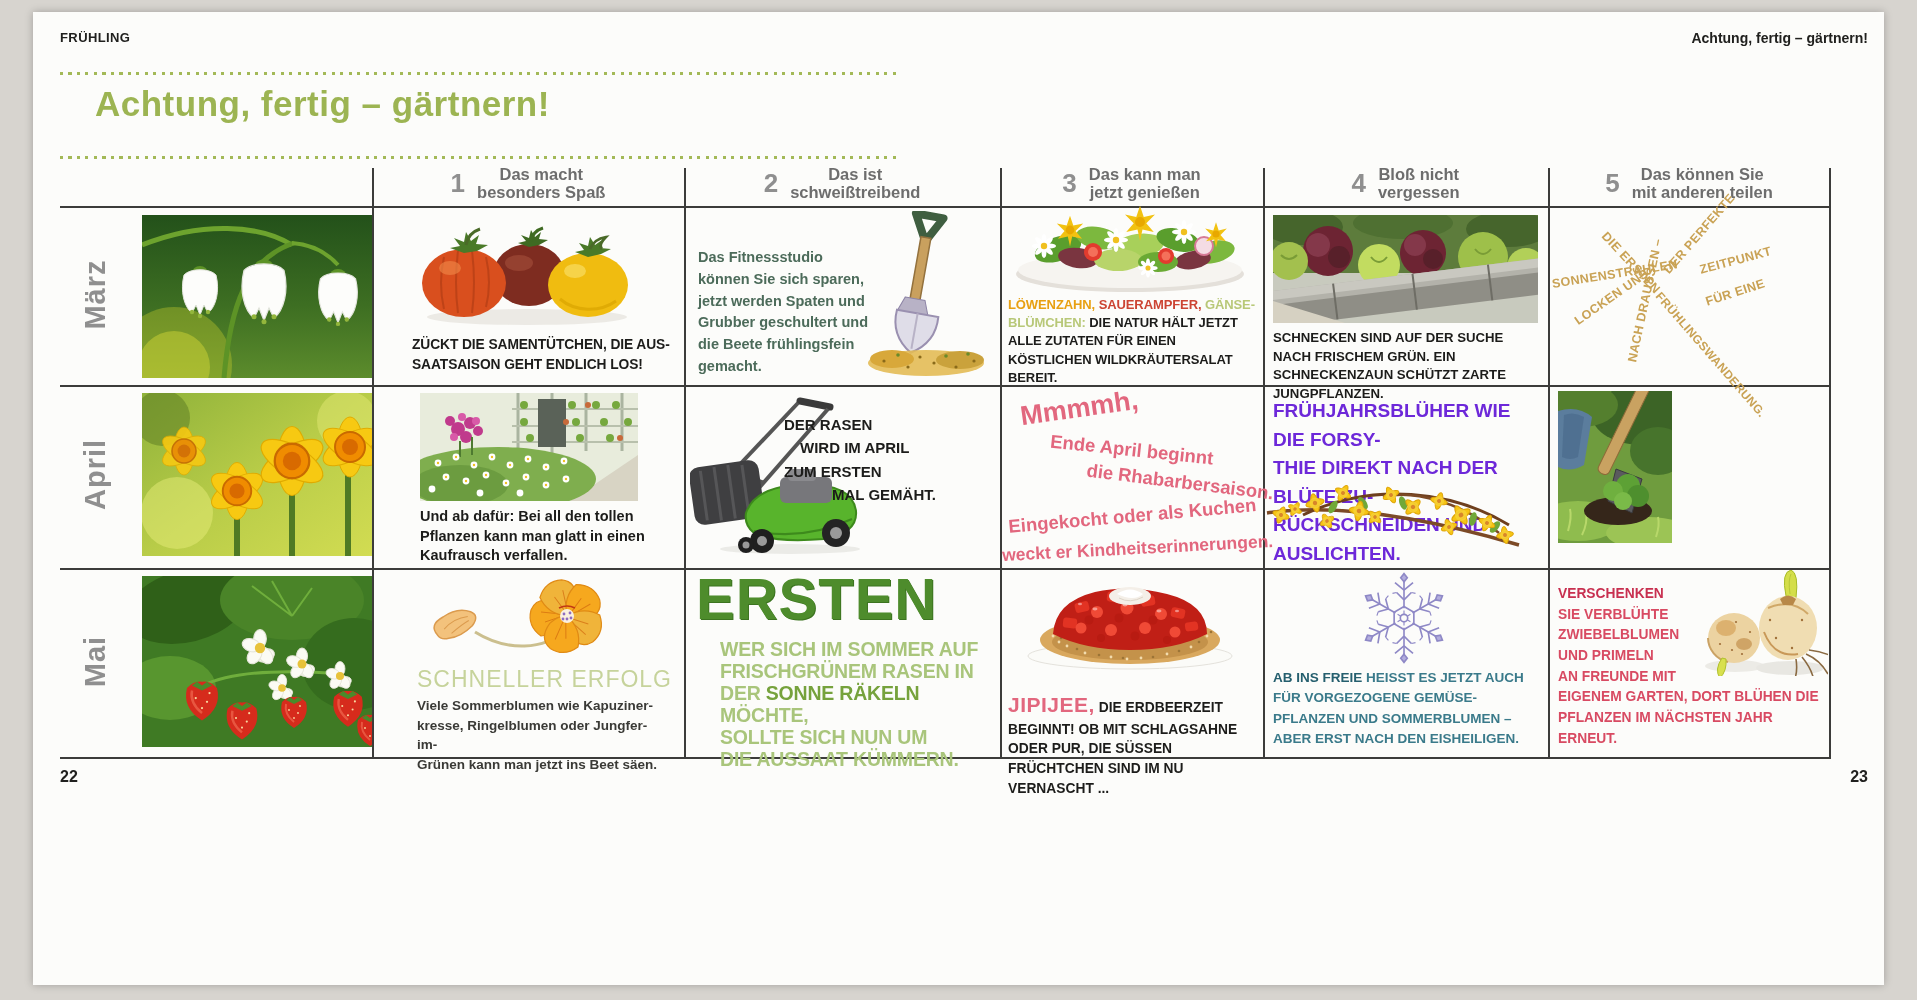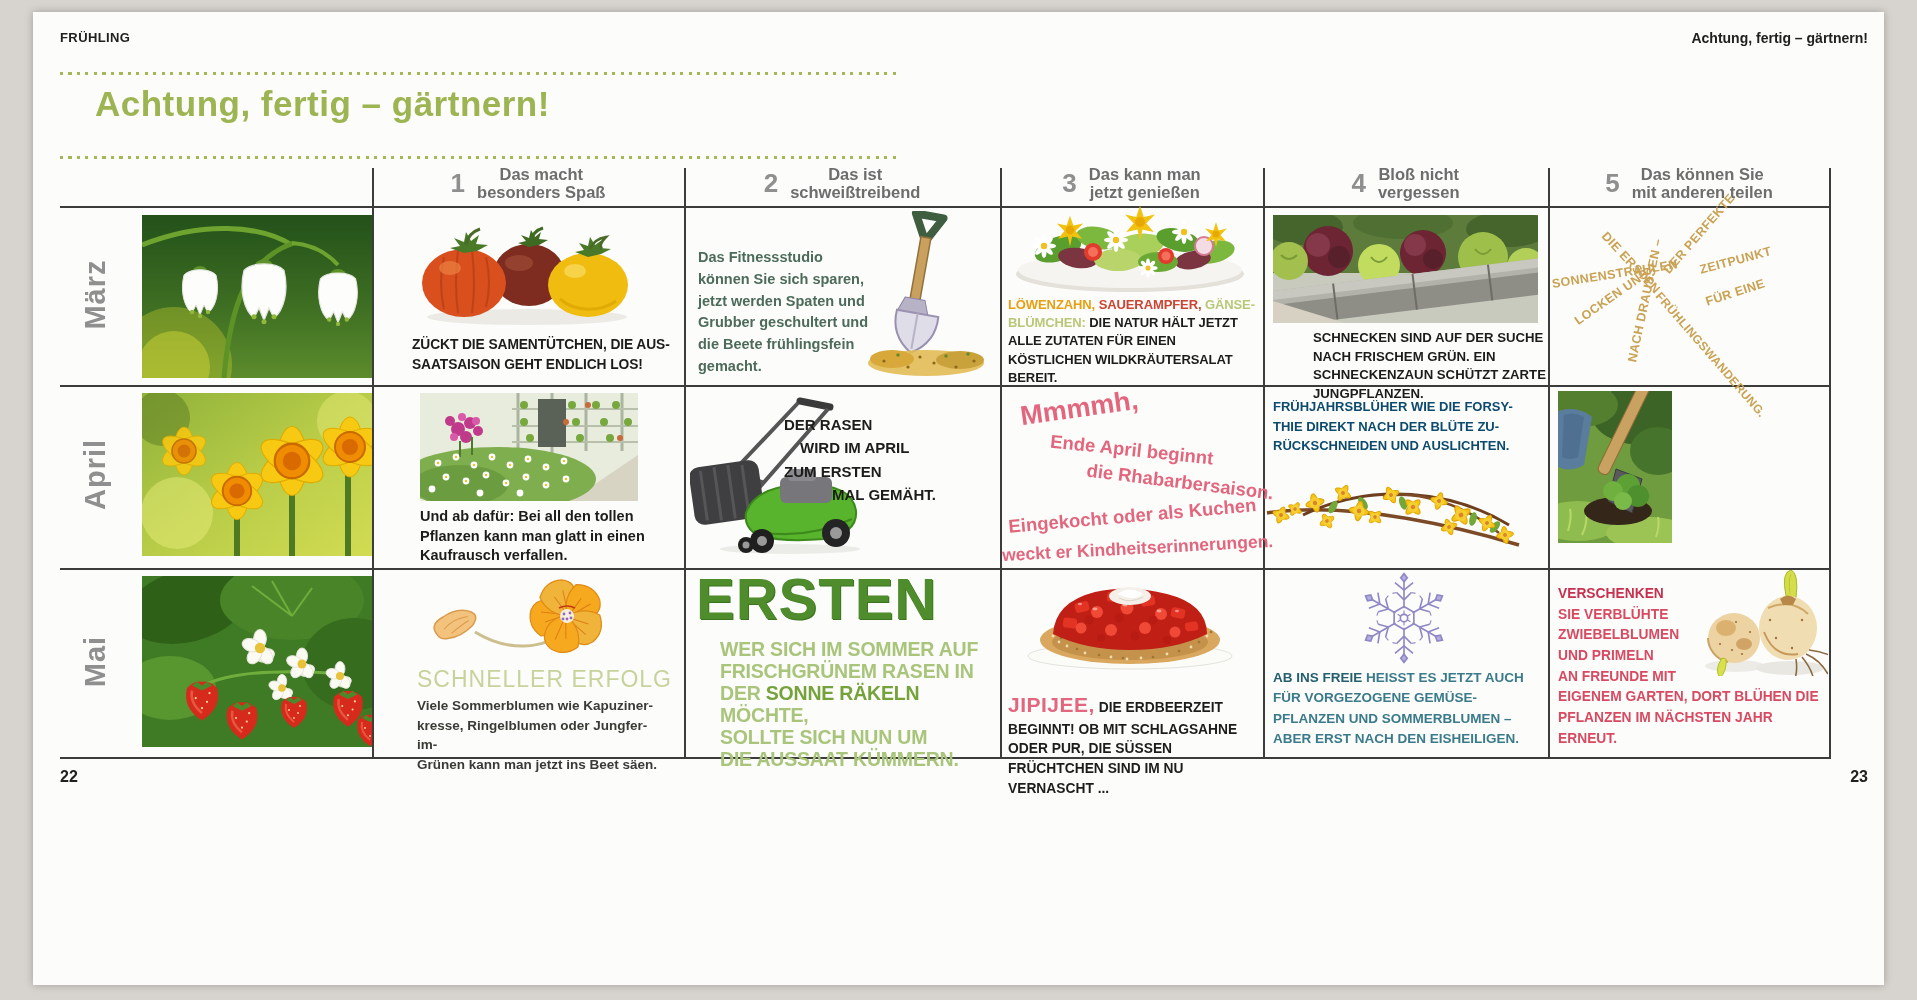--- a/index.html
+++ b/index.html
@@ -48,21 +48,21 @@
   .c-y3{left:1000px;top:568px;width:263px;height:189px}
   .c-y4{left:1263px;top:568px;width:285px;height:189px}
   .c-y5{left:1548px;top:568px;width:282px;height:189px}
   .abs{position:absolute;}
 
   .caps-dark{font-size:13.8px;font-weight:bold;color:#1c1c1a;line-height:1.45;letter-spacing:-.1px;}
   .tom-cap{left:40px;top:128px;width:260px;}
   .teal{left:14px;top:40px;width:172px;font-size:14.5px;font-weight:bold;color:#4c6b5a;line-height:1.5;}
   .salad-cap{left:8px;top:106px;width:252px;font-size:13px;font-weight:bold;line-height:1.4;color:#1c1c1a;letter-spacing:-.1px;}
   .hl-or{color:#e8a012}.hl-rd{color:#cc4433}.hl-lg{color:#b8c878}
-  .snail-cap{left:10px;top:122px;width:268px;font-size:13.2px;font-weight:bold;line-height:1.42;color:#1c1c1a;margin-left:40px;}
+  .snail-cap{left:10px;top:122px;width:268px;font-size:13.2px;font-weight:bold;line-height:1.42;color:#1c1c1a;}
 
   .ray{position:absolute;font-size:12.5px;font-weight:bold;color:#c9a254;letter-spacing:.4px;white-space:nowrap;}
   .ray0{left:56px;top:20px;transform:rotate(47deg);transform-origin:left center;}
   .ray1{left:118px;top:58px;transform:rotate(-49deg);transform-origin:left center;}
   .ray2{left:152px;top:56px;transform:rotate(-15deg);transform-origin:left center;}
   .ray3{left:4px;top:70px;transform:rotate(-9deg);transform-origin:left center;}
   .ray4{left:158px;top:88px;transform:rotate(-18deg);transform-origin:left center;}
   .ray5{left:28px;top:108px;transform:rotate(-35deg);transform-origin:left center;}
   .ray6{left:84px;top:148px;transform:rotate(-78deg);transform-origin:left center;}
   .ray7{left:110px;top:80px;transform:rotate(49deg);transform-origin:left center;font-size:12px;}
@@ -71,21 +71,21 @@
   .stair{left:100px;top:28px;width:150px;font-size:15px;font-weight:bold;color:#1c1c1a;line-height:1.55;white-space:nowrap;}
   .stair div:nth-child(2){margin-left:16px}.stair div:nth-child(3){}.stair div:nth-child(4){margin-left:48px}
 
   .wav{position:absolute;font-weight:bold;color:#e2677e;white-space:nowrap;}
   .wv0{left:20px;top:8px;font-size:27px;transform:rotate(-8deg);}
   .wv1{left:50px;top:54px;font-size:18.5px;transform:rotate(6deg);}
   .wv2{left:86px;top:86px;font-size:18.5px;transform:rotate(7deg);}
   .wv3{left:8px;top:120px;font-size:18.5px;transform:rotate(-5deg);}
   .wv4{left:2px;top:153px;font-size:17.5px;transform:rotate(-3deg);}
 
-  .forsy-txt{left:10px;top:12px;width:268px;font-size:13px;font-weight:bold;color:#0c4a6e;line-height:1.5;}
+  .forsy-txt{left:10px;top:12px;width:268px;font-size:19px;font-weight:bold;color:#6d28d9;line-height:1.5;}
   .div-txt{left:132px;top:8px;width:148px;font-size:14.5px;font-weight:bold;color:#1c1c1a;line-height:1.28;}
 
   .nast-head{left:45px;top:98px;font-size:23px;font-weight:normal;color:#c6d39b;letter-spacing:1px;}
   .nast-txt{left:45px;top:128px;width:250px;font-size:13.5px;font-weight:bold;color:#3a3a36;line-height:1.45;}
 
   .rasen-big{left:12px;top:2px;font-size:58px;font-weight:bold;color:#4e8c2c;letter-spacing:1px;line-height:1;
              text-shadow:1px 1px 0 #3c7420;}
   .rasen-lines{left:12px;top:70px;font-size:19.5px;font-weight:bold;color:#a9c57b;line-height:1.13;letter-spacing:-.2px;margin-left:24px;}
   .rasen-hl{color:#76a23c;}
 

